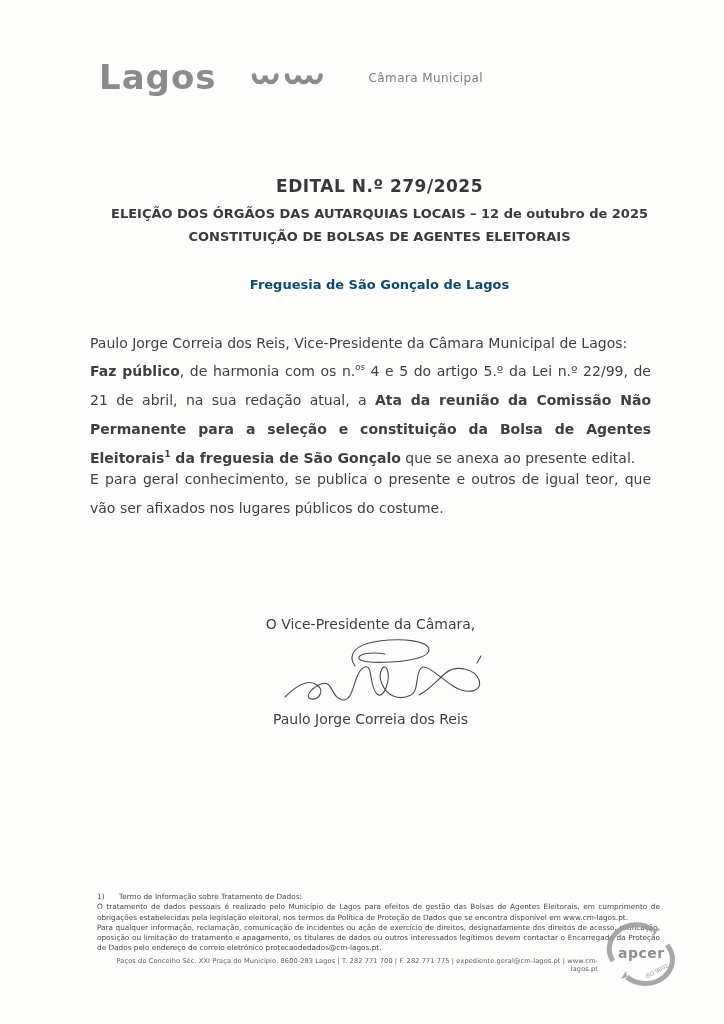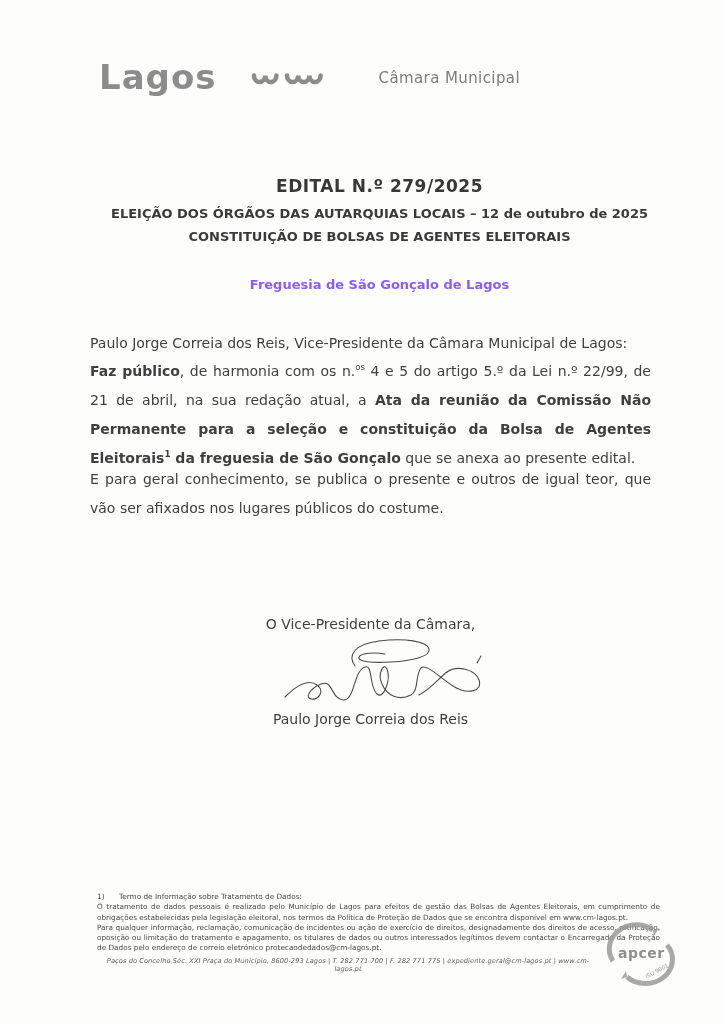--- a/index.html
+++ b/index.html
@@ -19,30 +19,30 @@
     position: absolute;
     top: 60px; left: 99px; width: 561px;
     display: flex; flex-direction: row; align-items: center;
   }
   .logo-wordmark {
     font-size: 34px; font-weight: bold; letter-spacing: 1px;
     color: #8c8c8c; line-height: 1;
   }
   .logo-waves { margin-top: 2px; margin-left: 34px; }
   .logo-subtitle {
-    margin-top: 1px; margin-left: 50px;
-    font-size: 15px; color: #7d7d7d; letter-spacing: 0.4px;
+    margin-top: 1px; margin-left: 40px;
+    font-size: 12px; color: #7d7d7d; letter-spacing: 0.4px;
   }
 
   
   .heading-area { position: absolute; left: 99px; width: 561px; text-align: center; }
   .doc-title     { top: 176px; font-size: 17px; font-weight: bold; color: #383838; letter-spacing: 0.5px; }
   .doc-subtitle1 { top: 206px; font-size: 13px; font-weight: bold; color: #3a3a3a; }
   .doc-subtitle2 { top: 229px; font-size: 13px; font-weight: bold; color: #3a3a3a; }
-  .doc-parish    { top: 277px; font-size: 13px; font-weight: bold; color: #8b5cf6; }
+  .doc-parish    { top: 277px; font-size: 13px; font-weight: bold; color: #0c4a6e; }
 
   
   .content { position: absolute; left: 90px; width: 561px; font-size: 14px; }
   .intro-line { top: 333px; line-height: 20px; }
   .para { margin: 0; }
   .p1 { top: 357px; text-align: justify; line-height: 29px; }
   .p2 { top: 465px; text-align: justify; line-height: 29px; }
   .content sup { font-size: 0.62em; vertical-align: super; line-height: 0; }
   .dateline     { top: 559px; text-align: center; }
   .signer-title { top: 616px; text-align: center; }
@@ -56,21 +56,21 @@
     font-size: 7.3px; line-height: 10.3px; color: #474747;
     text-align: justify;
   }
   .footnote .fn-heading { text-align: left; margin-top: 37px; }
   .footnote .fn-num { display: inline-block; width: 22px; }
   .footnote p { margin: 0; }
 
   
   .footer-line {
     position: absolute; top: 957px; left: 98px; width: 500px;
-    font-size: 6.6px; color: #5d5d5d; text-align: center; letter-spacing: 0.1px; font-style: italic;
+    font-size: 6.6px; color: #5d5d5d; text-align: right; letter-spacing: 0.1px;
   }
   .stamp { position: absolute; top: 919px; left: 599px; }
 </style>
 </head>
 <body>
 
 <div class="page">
 
   <div class="logo-block">
     <div class="logo-wordmark">Lagos</div>

